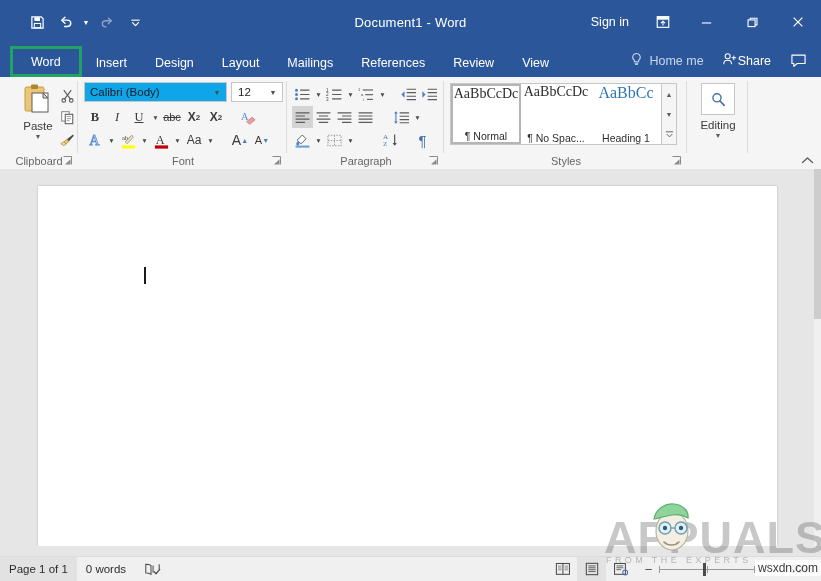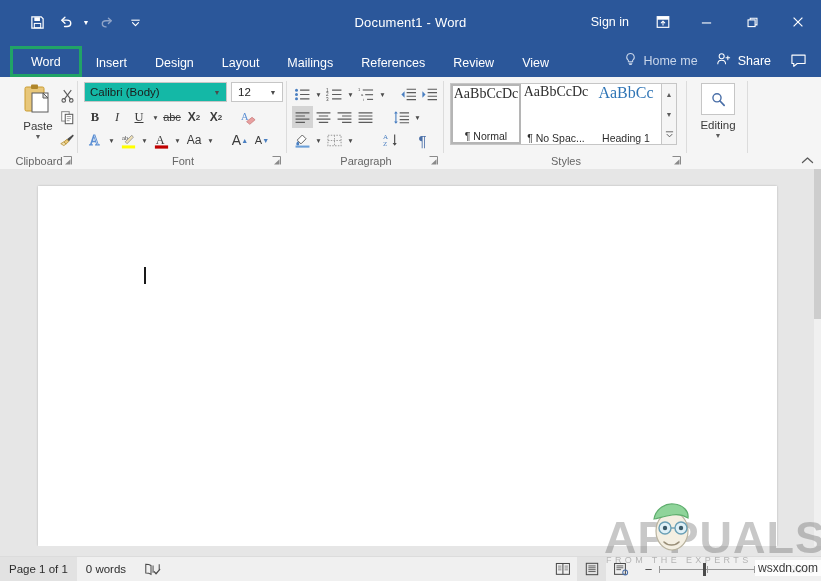--- a/index.html
+++ b/index.html
@@ -67,21 +67,21 @@
   .tab.active{
     background:#f5f5f5;color:#2b579a;height:33px;
   }
   .tabs-right{
     position:absolute;right:6px;top:0;height:33px;display:flex;align-items:center;
   }
   .tellme{
     display:flex;align-items:center;gap:6px;color:#c9d6ea;font-size:12.5px;padding:0 8px;height:33px;
   }
   .share{
-    display:flex;align-items:center;gap:6px;color:#ffffff;font-size:12.5px;padding:0 10px;height:33px;
+    display:flex;align-items:center;color:#ffffff;font-size:12.5px;padding:0 10px;height:33px;
   }
   .comment-ic{
     width:34px;height:33px;display:flex;align-items:center;justify-content:center;color:#ffffff;
   }
 
   
   .ribbon{
     position:absolute;left:0;top:77px;width:821px;height:92px;
     background:#f5f5f5;border-bottom:1px solid #d4d4d4;
   }
@@ -105,21 +105,21 @@
     display:flex;flex-direction:column;align-items:center;
   }
   .paste-lbl{font-size:11.5px;color:#3b3b3b;margin-top:1px;}
   .paste-caret{font-size:7px;color:#5b5b5b;line-height:6px;margin-top:2px;}
   .clip-sm{position:absolute;left:56px;width:22px;height:20px;display:flex;align-items:center;justify-content:center;}
 
   
   .grp-font{left:79px;width:208px;}
   .fontname{
     position:absolute;left:5px;top:5px;width:143px;height:20px;
-    background:#14b8a6;border:1px solid #c6c6c6;box-sizing:border-box;
+    background:#0ea5e9;border:1px solid #c6c6c6;box-sizing:border-box;
     display:flex;align-items:center;padding-left:5px;font-size:11.5px;color:#1c1c1c;
   }
   .cbcaret{
     position:absolute;right:2px;top:0;height:18px;width:14px;
     display:flex;align-items:center;justify-content:center;font-size:7px;color:#4a4a4a;
   }
   .fontsize{
     position:absolute;left:152px;top:5px;width:52px;height:20px;
     background:#ffffff;border:1px solid #c6c6c6;box-sizing:border-box;
     display:flex;align-items:center;padding-left:6px;font-size:11.5px;color:#1c1c1c;

